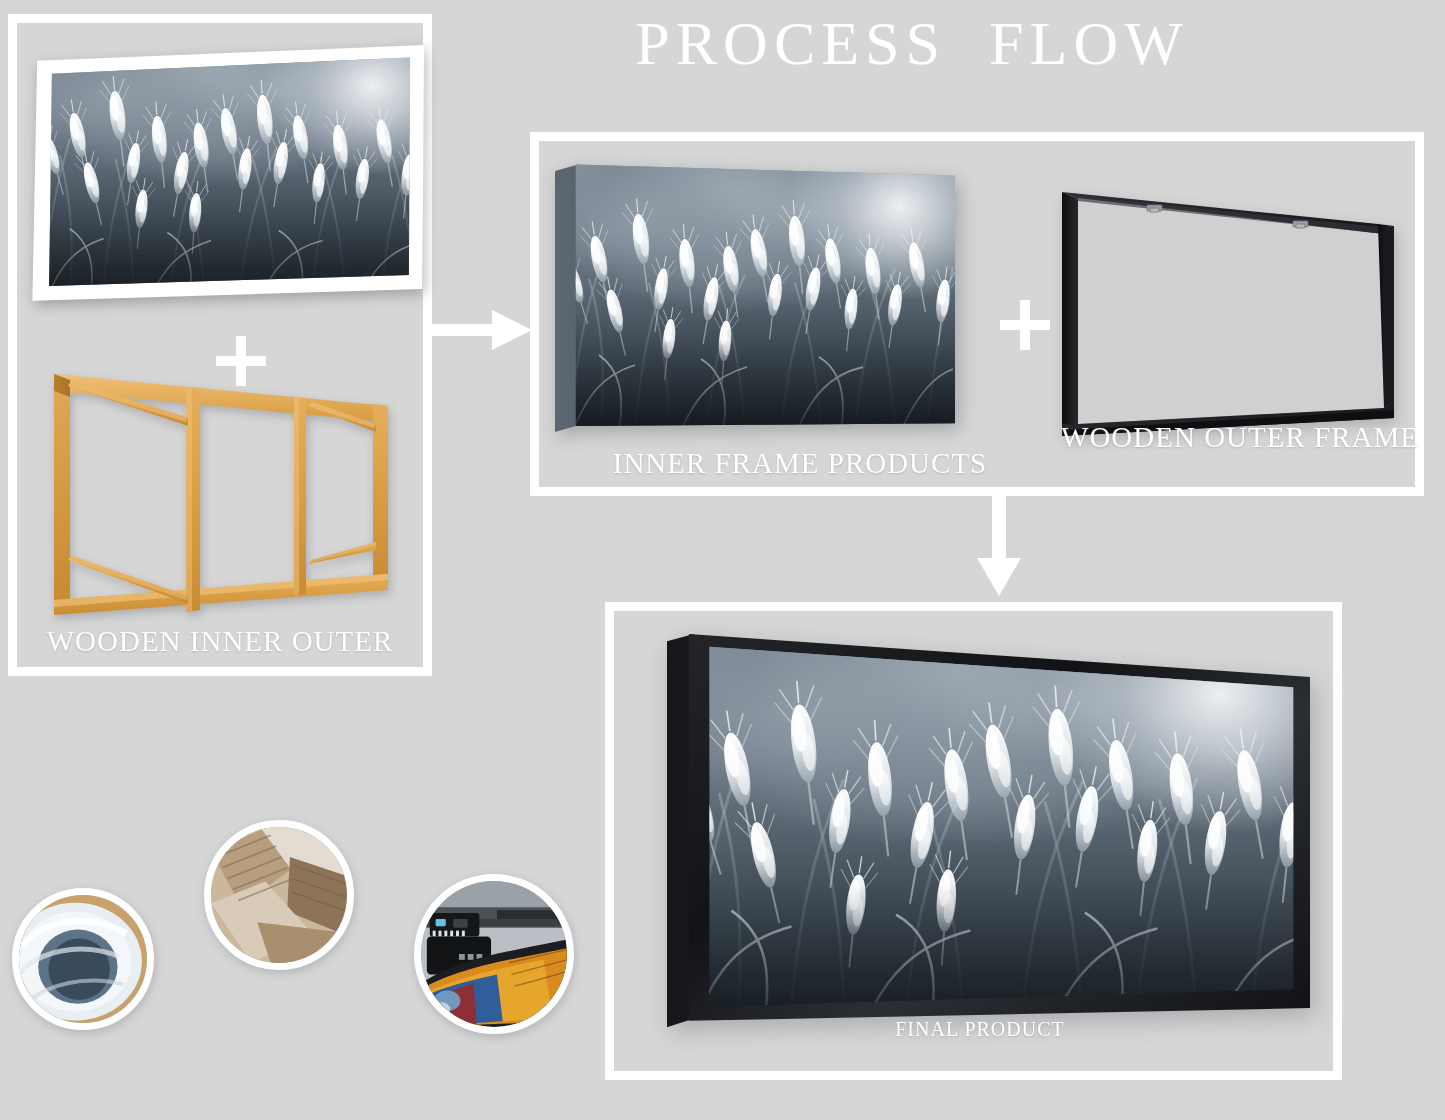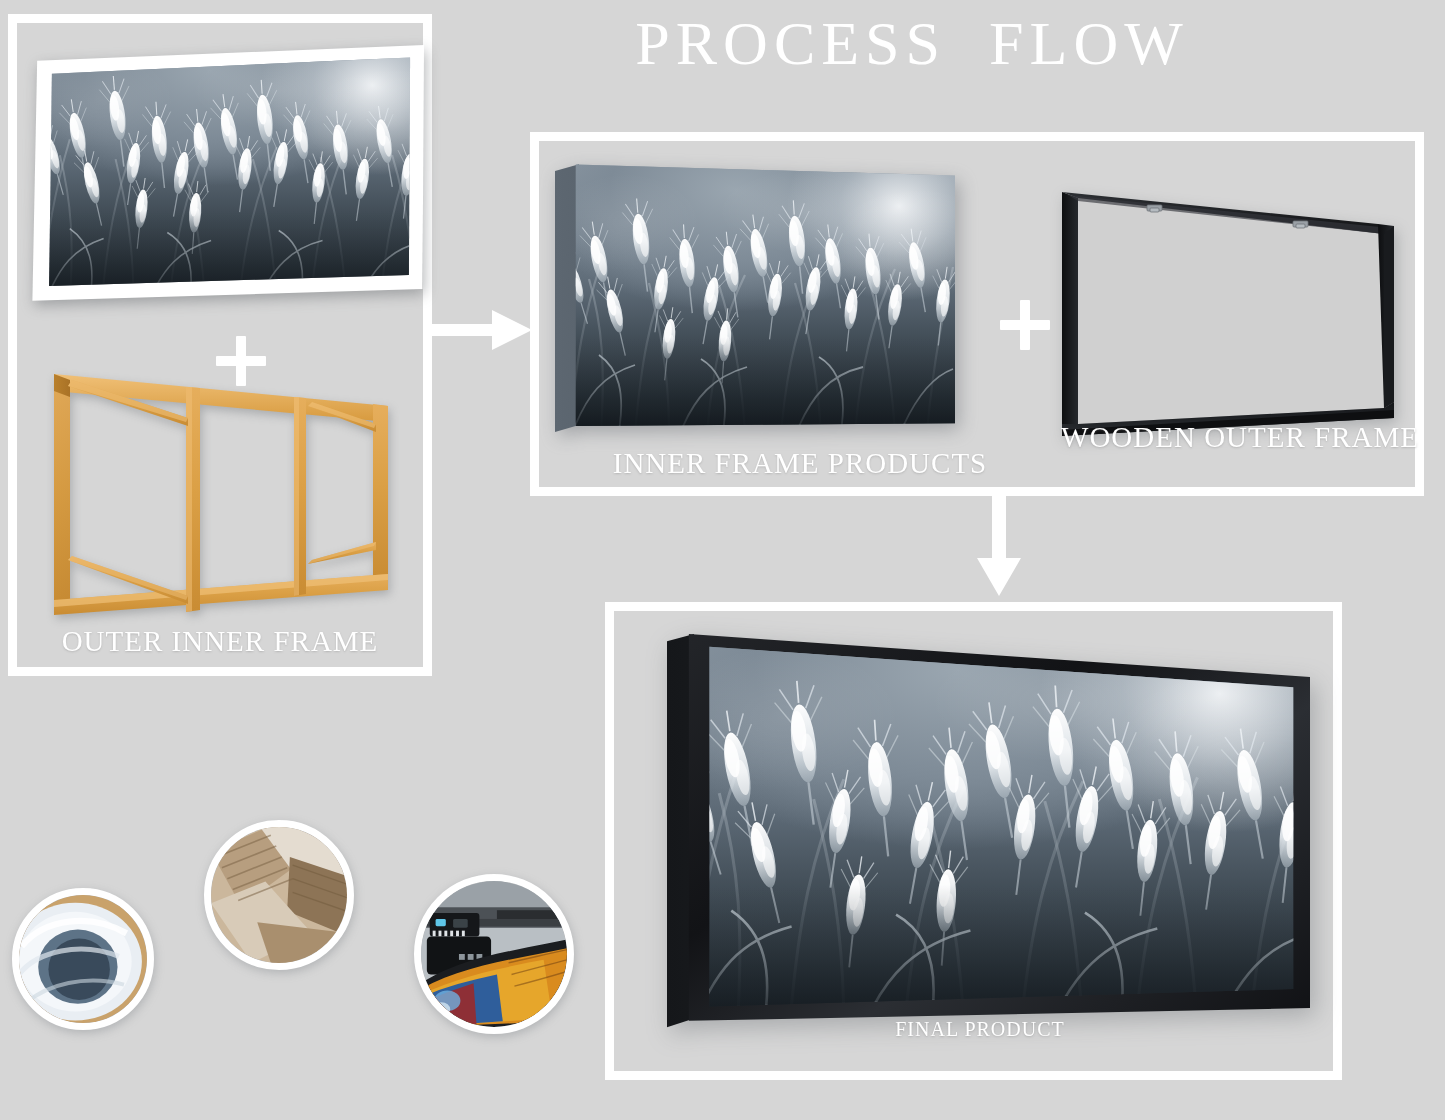--- a/index.html
+++ b/index.html
@@ -315,21 +315,21 @@
       <polygon points="32,196 36,192 152,232 150,236" fill="#f0c077" opacity=".5"></polygon>
 
       <polygon points="272,42 276,38 340,60 340,68" fill="url(#woodFace)"></polygon>
       <polygon points="272,42 276,38 340,60 338,64" fill="#f0c077" opacity=".6"></polygon>
 
       <polygon points="272,200 276,196 340,178 340,186" fill="url(#woodFace)"></polygon>
       <polygon points="272,200 276,196 340,178 338,182" fill="#f0c077" opacity=".5"></polygon>
     </svg>
   </div>
 
-  <div class="label" id="label-wooden-inner">OUTER INNER FRAME</div>
+  <div class="label" id="label-wooden-inner">WOODEN INNER OUTER</div>
 
   <div id="arrow-to-inner">
     <svg viewBox="0 0 110 44" preserveAspectRatio="none">
       <polygon points="0,16 68,16 68,2 108,22 68,42 68,28 0,28" fill="#ffffff"></polygon>
     </svg>
   </div>
 
   <div id="inner-frame-product">
     <div class="edge"></div>
     <div class="art">

